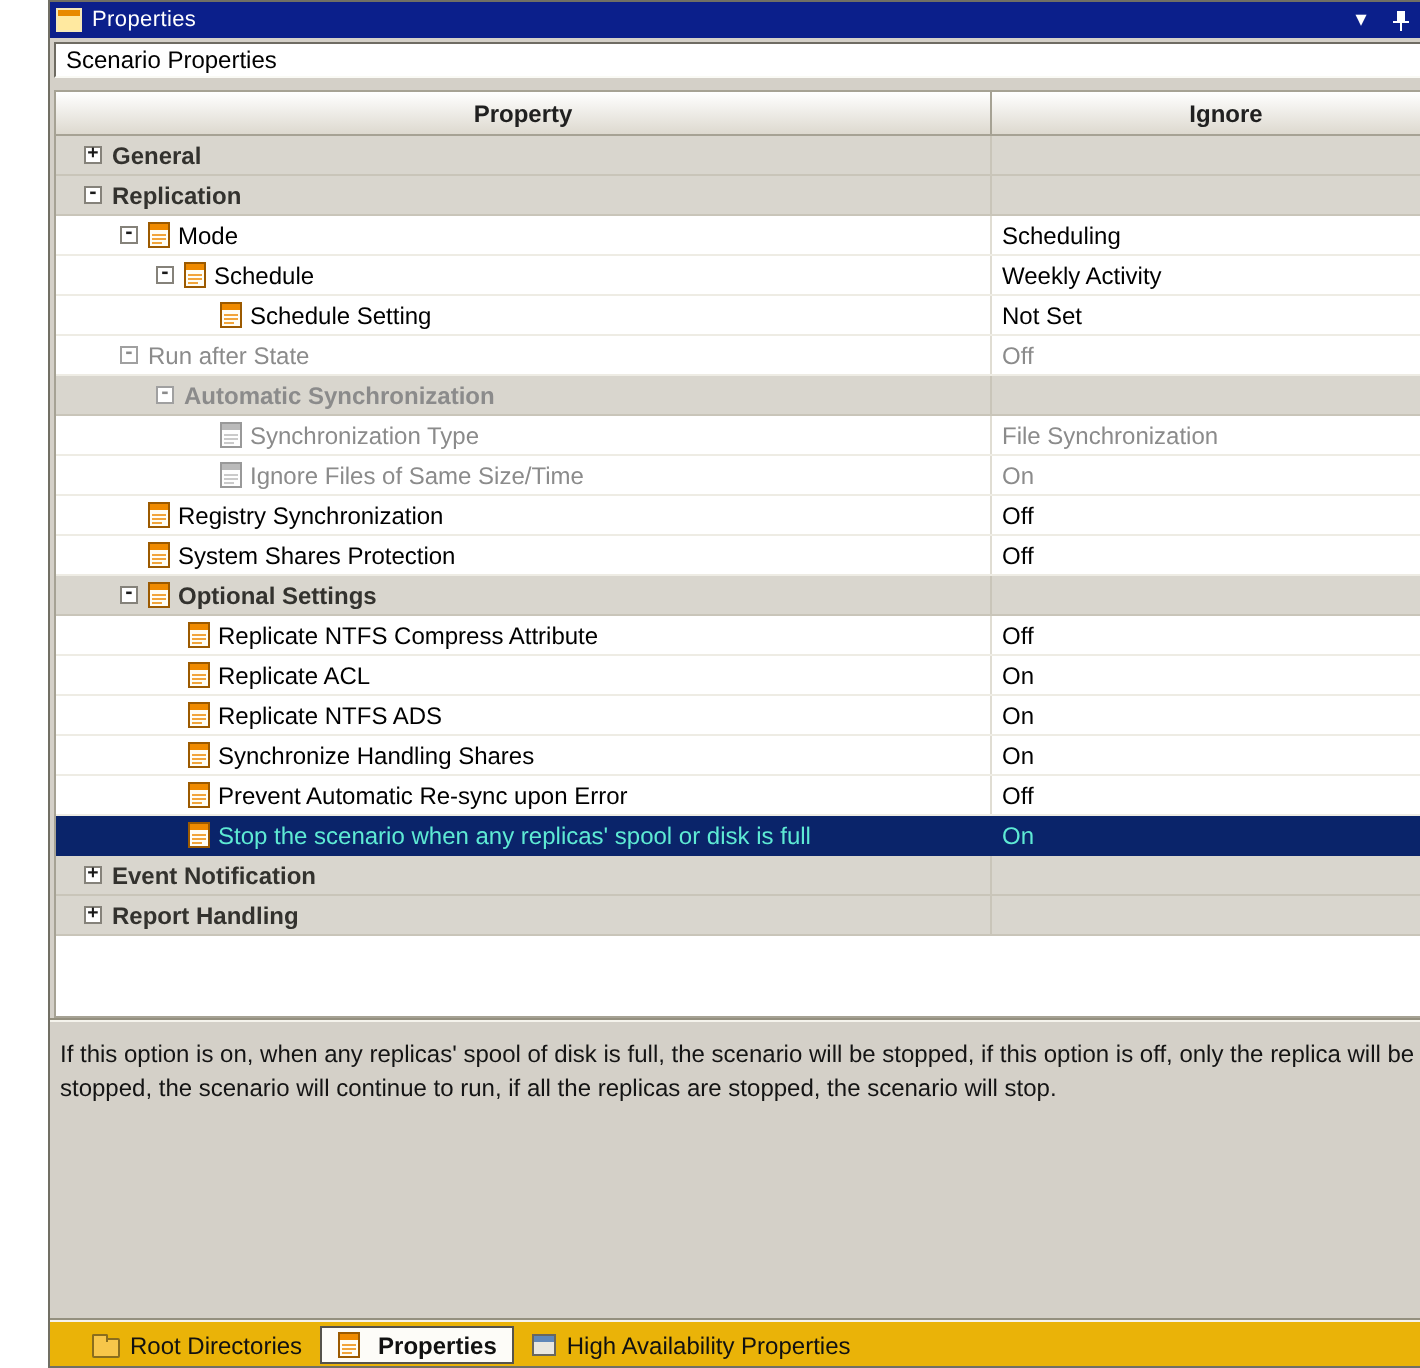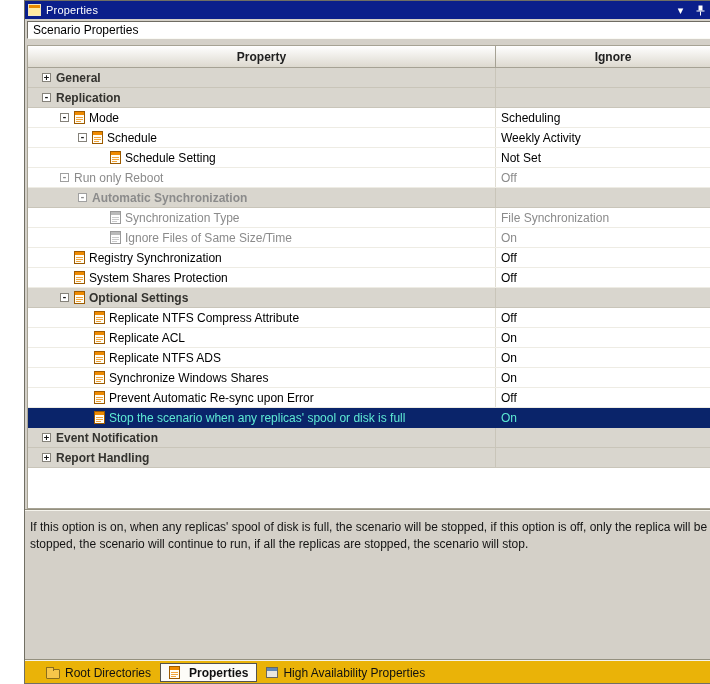--- a/index.html
+++ b/index.html
@@ -151,21 +151,21 @@
       <div class="prop pl84">
         <span class="picon"></span>
         <span class="lbl">Schedule Setting</span>
       </div>
       <div class="val">Not Set</div>
     </div>
 
     <div class="row dis">
       <div class="prop pl34">
         <span class="expander">-</span>
-        <span class="lbl">Run only Reboot</span>
+        <span class="lbl">Run after State</span>
       </div>
       <div class="val">Off</div>
     </div>
 
     <div class="row cat dis">
       <div class="prop pl52">
         <span class="expander">-</span>
         <span class="lbl">Automatic Synchronization</span>
       </div>
       <div class="val"></div>
@@ -232,21 +232,21 @@
       <div class="prop pl68">
         <span class="picon"></span>
         <span class="lbl">Replicate NTFS ADS</span>
       </div>
       <div class="val">On</div>
     </div>
 
     <div class="row">
       <div class="prop pl68">
         <span class="picon"></span>
-        <span class="lbl">Synchronize Windows Shares</span>
+        <span class="lbl">Synchronize Handling Shares</span>
       </div>
       <div class="val">On</div>
     </div>
 
     <div class="row">
       <div class="prop pl68">
         <span class="picon"></span>
         <span class="lbl">Prevent Automatic Re-sync upon Error</span>
       </div>
       <div class="val">Off</div>

